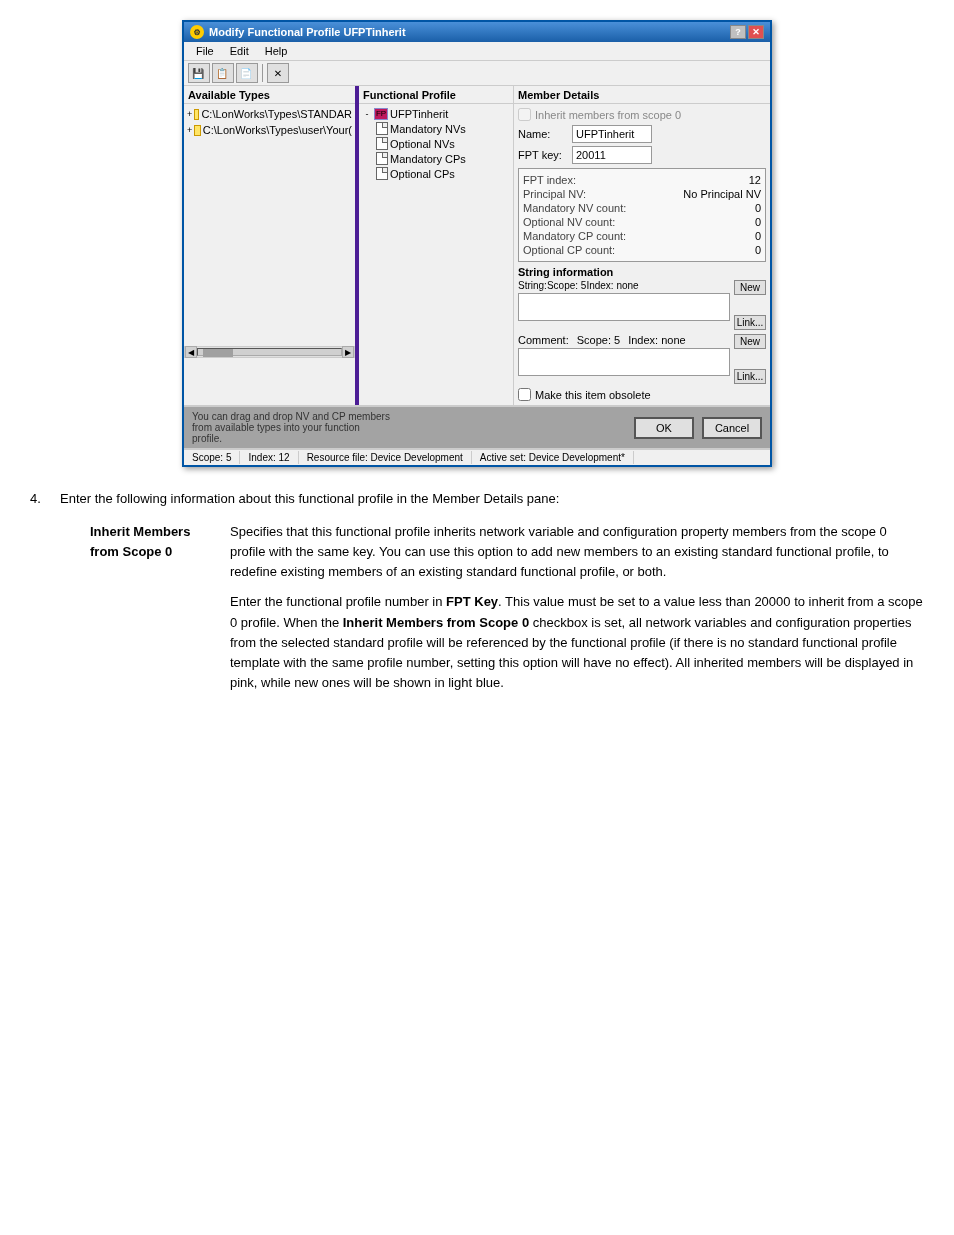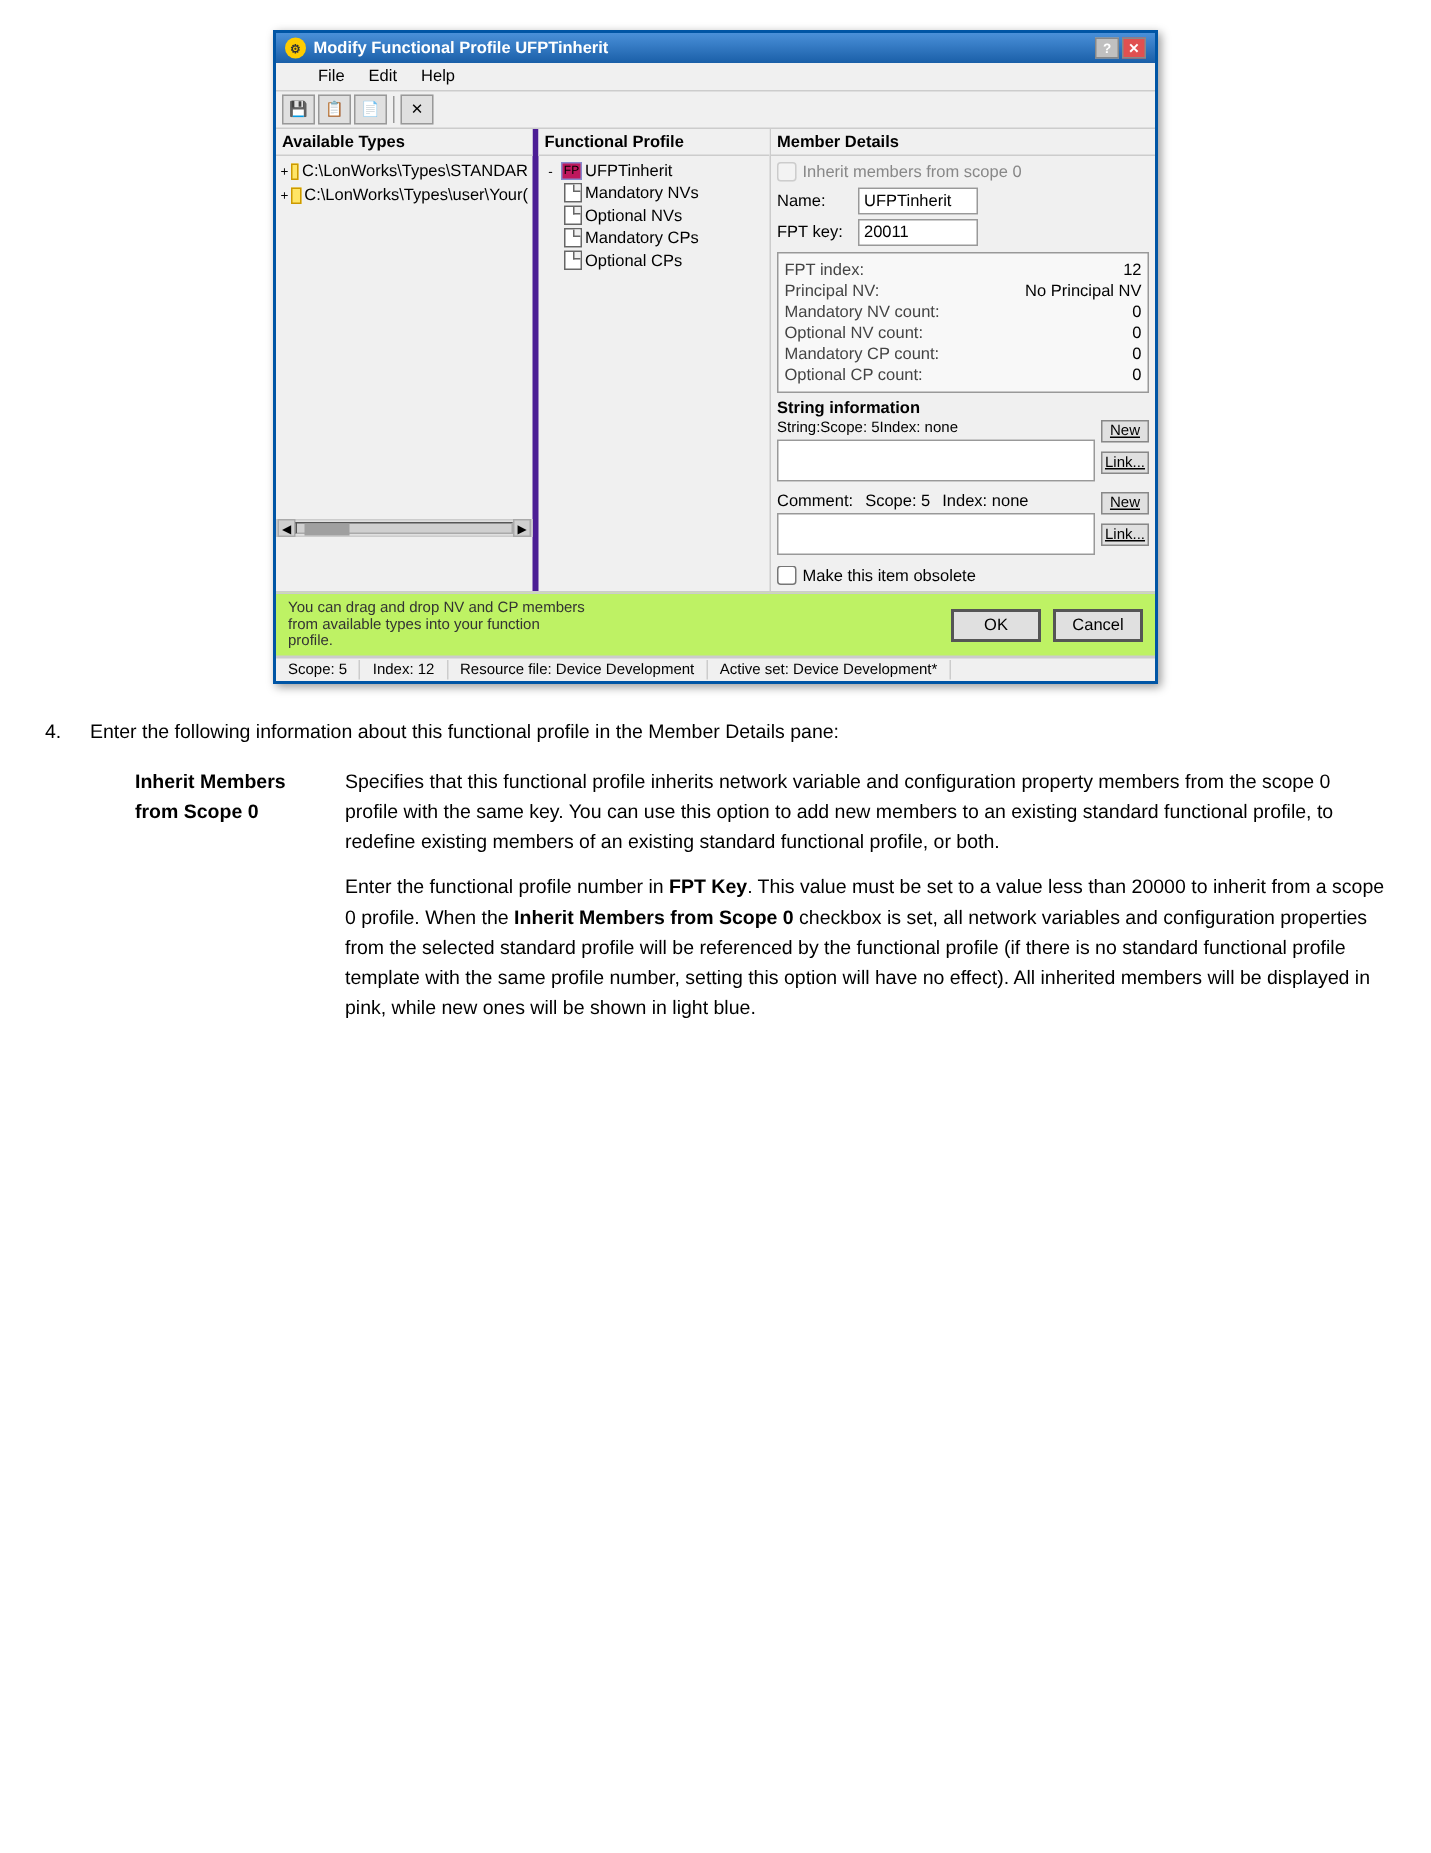--- a/index.html
+++ b/index.html
@@ -70,21 +70,21 @@
     }
     .titlebar-btn.close {
       background: #e05050;
       color: #fff;
     }
     .dialog-menu {
       background: #f0f0f0;
       border-bottom: 1px solid #ccc;
       display: flex;
       gap: 0;
-      padding: 1px 20px;
+      padding: 1px 4px;
     }
     .dialog-menu-item {
       padding: 2px 8px;
       font-size: 11px;
       cursor: pointer;
     }
     .dialog-toolbar {
       display: flex;
       align-items: center;
       padding: 2px 4px;
@@ -232,22 +232,21 @@
     }
     .string-row {
       display: flex;
       align-items: flex-start;
       gap: 4px;
       margin-bottom: 4px;
     }
     .string-row .str-buttons {
       display: flex;
       flex-direction: column;
-      gap: 6px;
-      text-decoration: underline;
+      gap: 20px;
     }
     .str-textarea {
       width: 100%;
       height: 28px;
       font-size: 10px;
       border: 1px solid #999;
       background: #fff;
       resize: none;
     }
     .str-btn {
@@ -279,21 +278,21 @@
       padding: 1px 8px;
       border-right: 1px solid #ccc;
     }
     .dialog-footer {
       display: flex;
       align-items: center;
       justify-content: space-between;
       padding: 4px 8px;
       border-top: 1px solid #ccc;
       border-bottom: 1px solid #ccc;
-      background: #bef264;
+      background: #a3a3a3;
     }
     .footer-note {
       font-size: 10px;
       color: #333;
       max-width: 200px;
     }
     .footer-buttons {
       display: flex;
       gap: 8px;
     }

